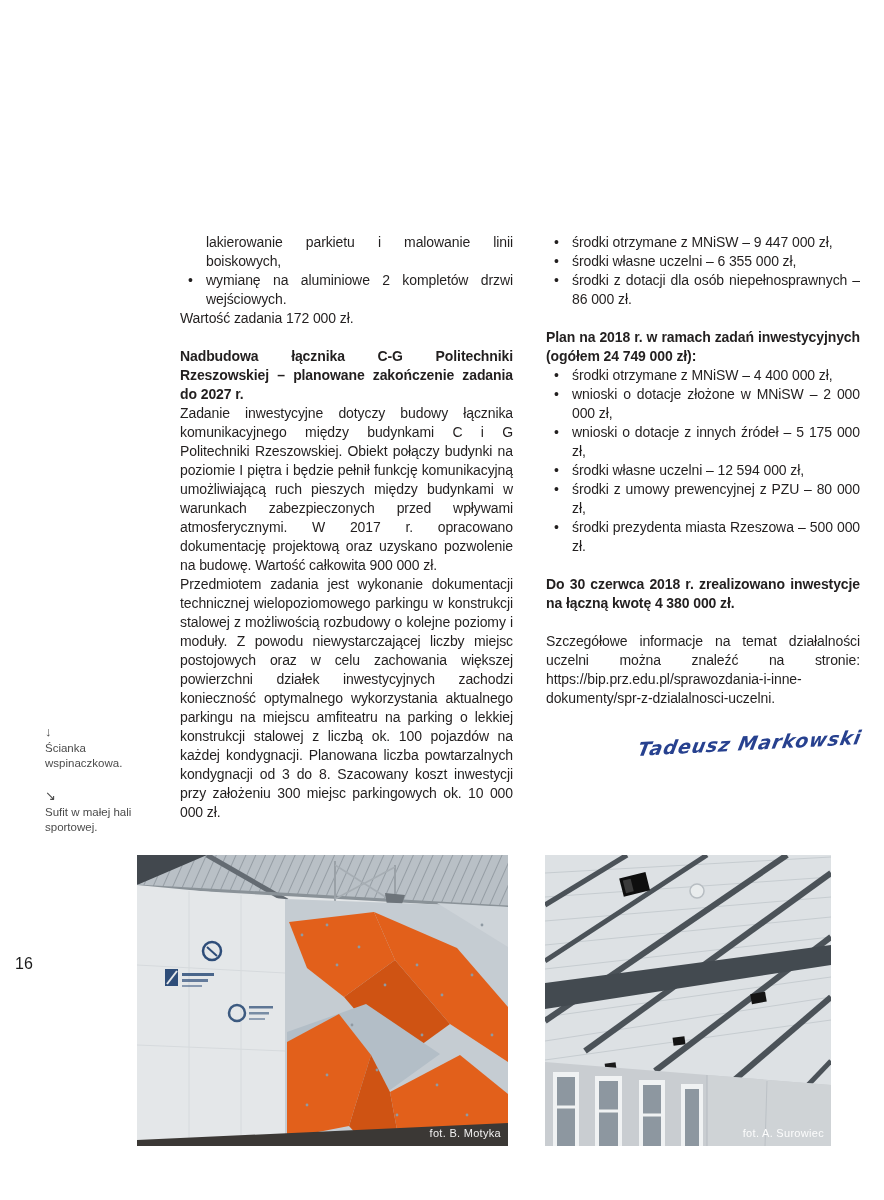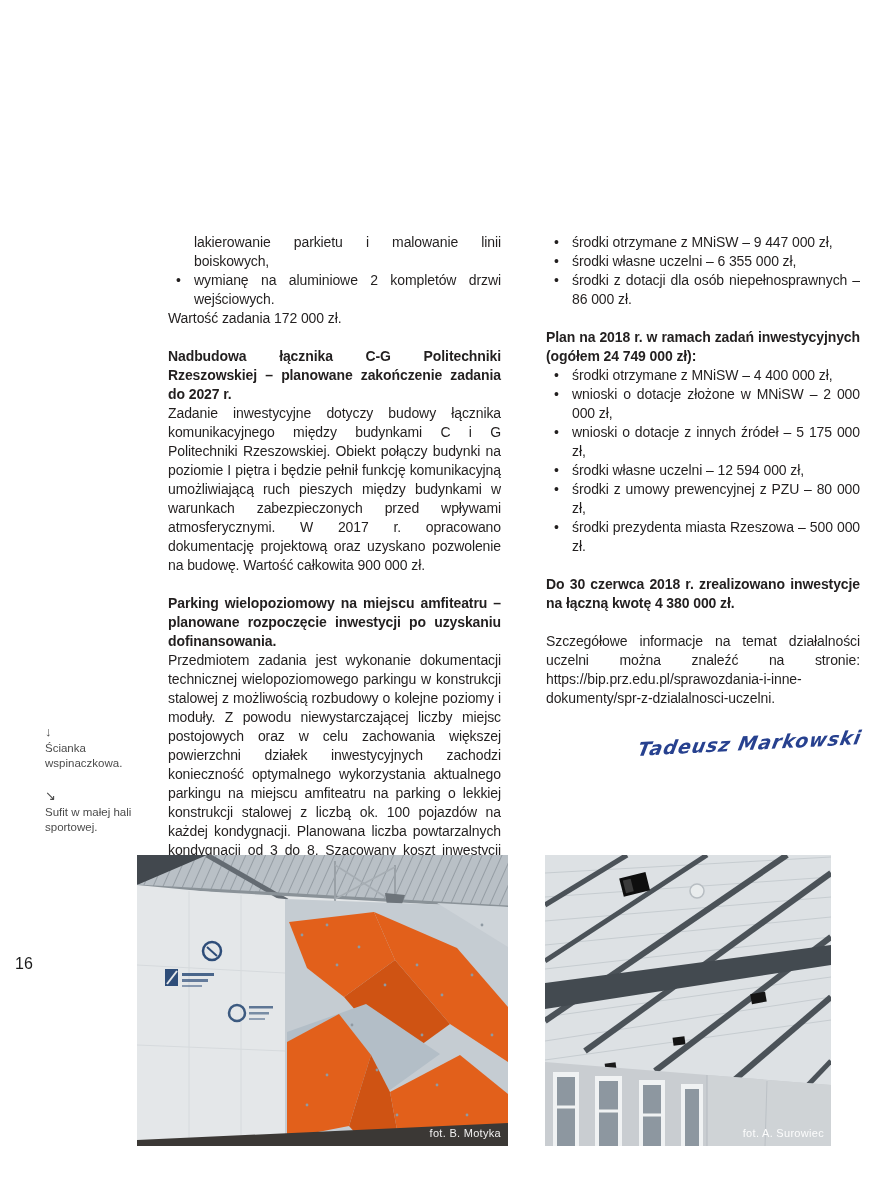--- a/index.html
+++ b/index.html
@@ -3,21 +3,21 @@
 <meta charset="utf-8">
 <style>
   html,body{margin:0;padding:0;}
   body{
     width:884px;height:1200px;position:relative;background:#ffffff;
     font-family:"Liberation Sans","DejaVu Sans",sans-serif;
     color:#221f1f;overflow:hidden;
   }
   .col{position:absolute;top:233px;font-size:14px;line-height:19px;
        letter-spacing:-0.1px;text-align:justify;}
-  #left-col{left:168px;width:333px;}
+  #left-col{left:180px;width:333px;}
   #right-col{left:546px;width:314px;}
   .hang{padding-left:26px;}
   .bullet-item{position:relative;padding-left:26px;}
   .bullet-item .dot{position:absolute;left:8px;top:0;}
   h3{font-size:14px;line-height:19px;margin:19px 0 0 0;font-weight:bold;
      letter-spacing:-0.1px;text-align:justify;}
   h3.first{margin-top:0;}
   p{margin:0;}
   ul.blist{list-style:none;margin:0;padding:0;}
   
@@ -47,21 +47,20 @@
   <div class="hang">lakierowanie parkietu i malowanie linii boiskowych,</div>
   <div class="bullet-item">
     <span class="dot">•</span>
     <span>wymianę na aluminiowe 2 kompletów drzwi wejściowych.</span>
   </div>
   <p>Wartość zadania 172 000 zł.</p>
 
   <h3>Nadbudowa łącznika C-G Politechniki Rzeszowskiej – planowane zakończenie zadania do 2027 r.</h3>
   <p>Zadanie inwestycyjne dotyczy budowy łącznika komunikacyjnego między budynkami C i G Politechniki Rzeszowskiej. Obiekt połączy budynki na poziomie I piętra i będzie pełnił funkcję komunikacyjną umożliwiającą ruch pieszych między budynkami w warunkach zabezpieczonych przed wpływami atmosferycznymi. W 2017 r. opracowano dokumentację projektową oraz uzyskano pozwolenie na budowę. Wartość całkowita 900 000 zł.</p>
 
-  <h3>Parking wielopoziomowy na miejscu amfiteatru – planowane rozpoczęcie inwestycji po uzyskaniu dofinansowania.</h3>
   <p>Przedmiotem zadania jest wykonanie dokumentacji technicznej wielopoziomowego parkingu w konstrukcji stalowej z możliwością rozbudowy o kolejne poziomy i moduły. Z powodu niewystarczającej liczby miejsc postojowych oraz w celu zachowania większej powierzchni działek inwestycyjnych zachodzi konieczność optymalnego wykorzystania aktualnego parkingu na miejscu amfiteatru na parking o lekkiej konstrukcji stalowej z liczbą ok. 100 pojazdów na każdej kondygnacji. Planowana liczba powtarzalnych kondygnacji od 3 do 8. Szacowany koszt inwestycji przy założeniu 300 miejsc parkingowych ok. 10 000 000 zł.</p>
 </div>
 
 <div class="col" id="right-col">
   <ul class="blist">
 
       <li class="bullet-item">
         <span class="dot">•</span>
         <span>środki otrzymane z MNiSW – 9 447 000 zł,</span>
       </li>

